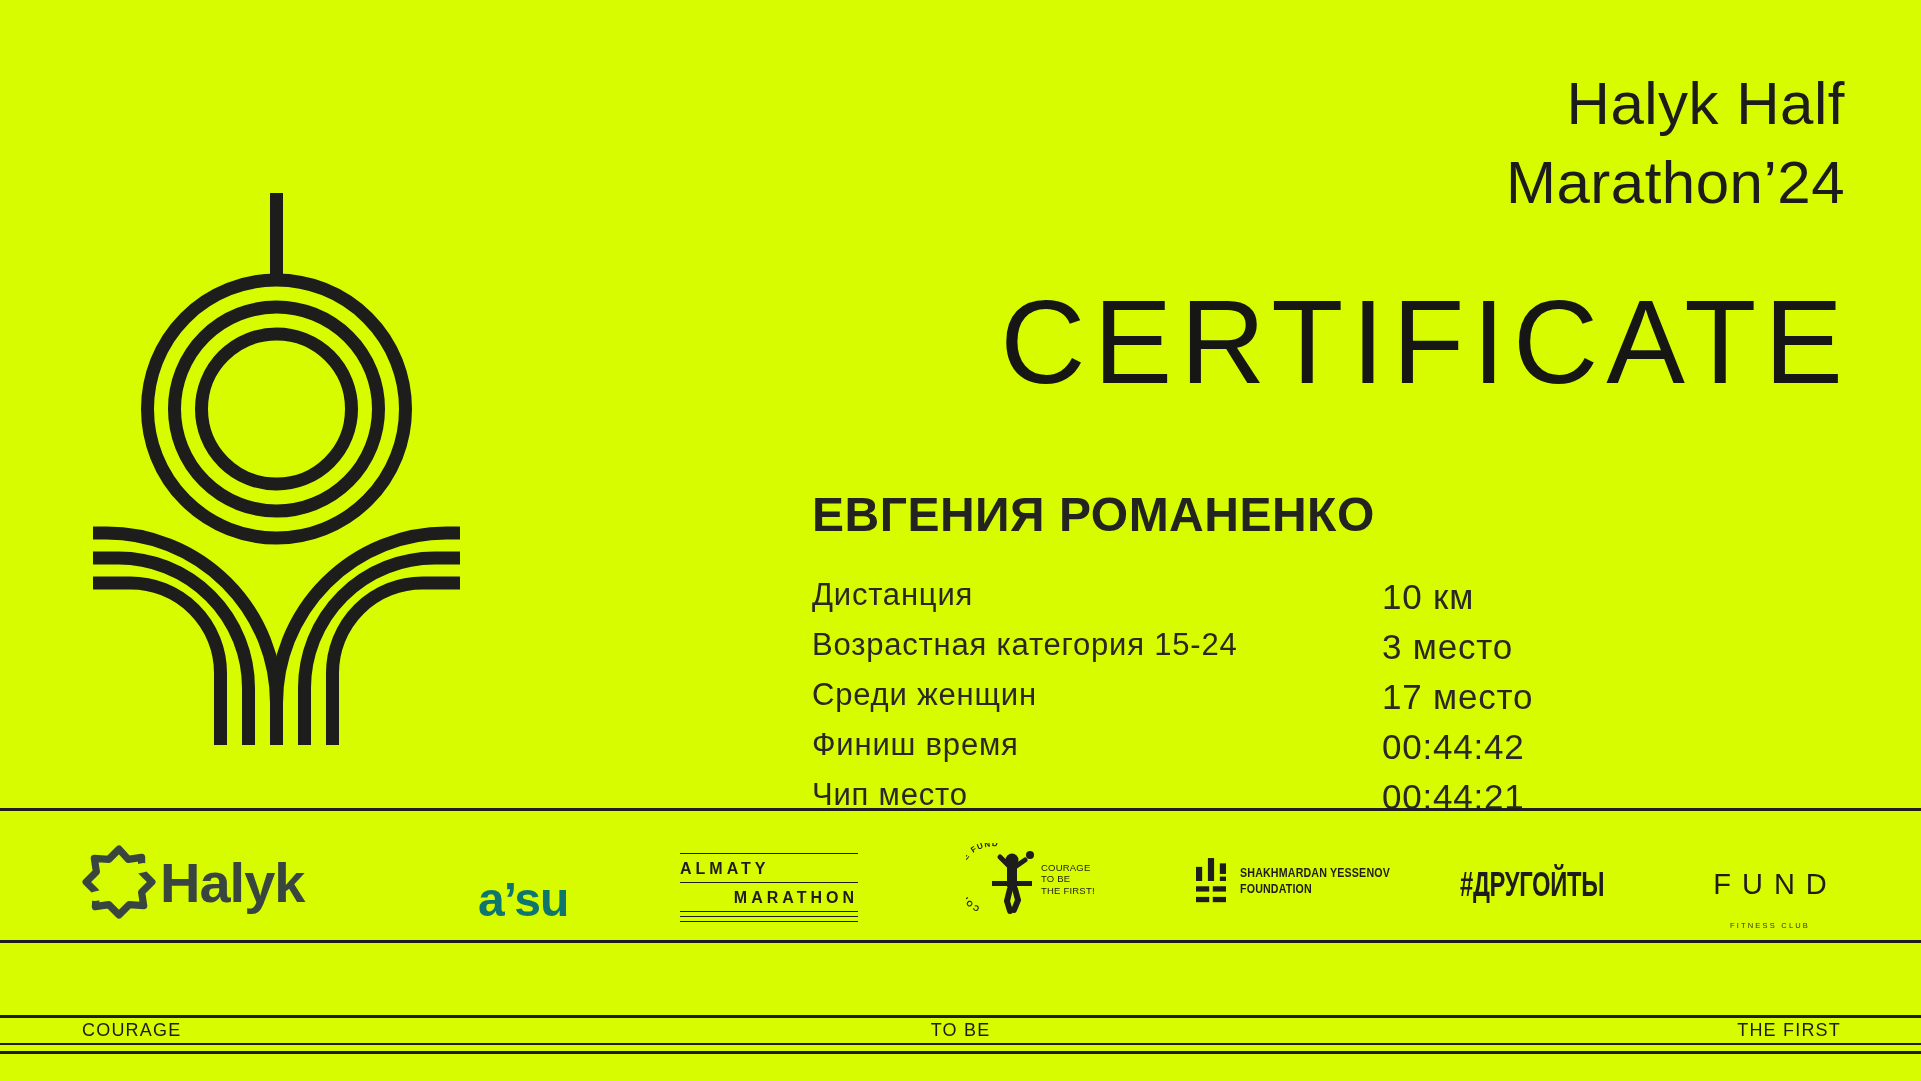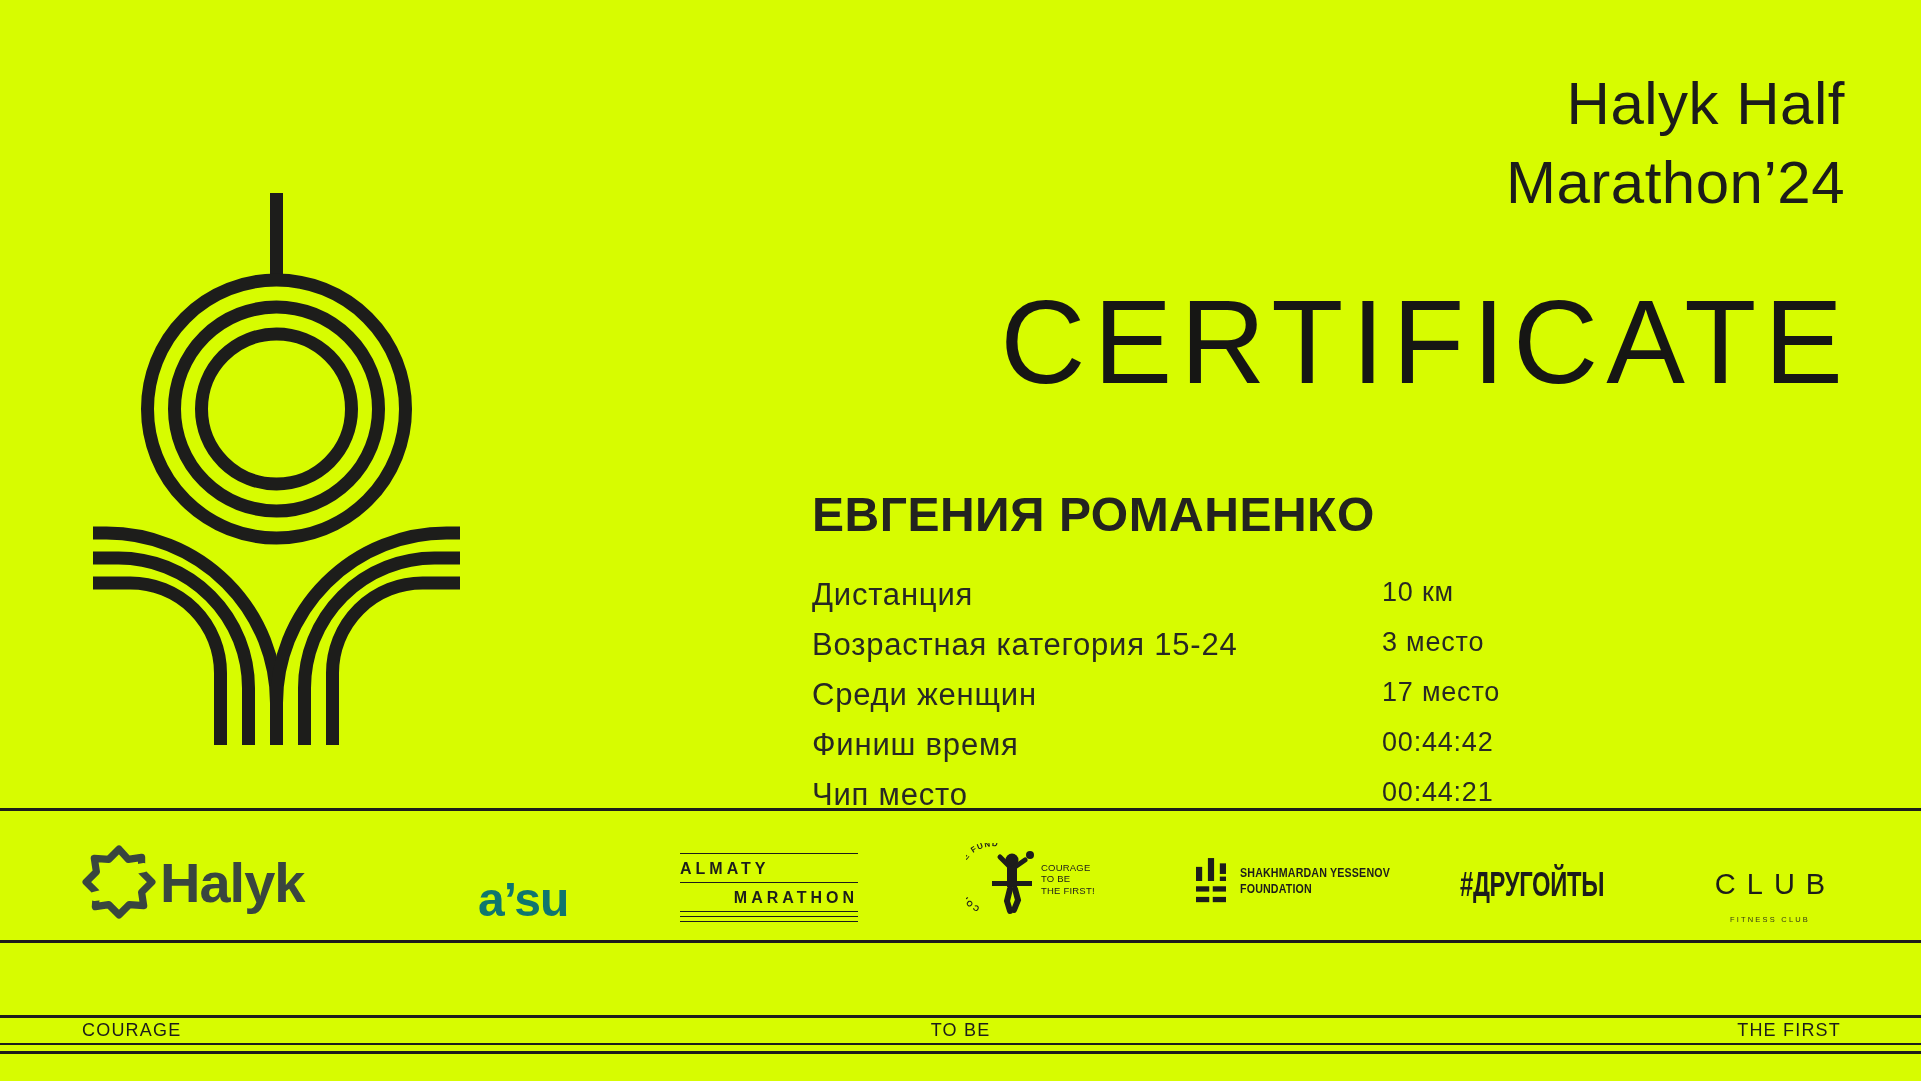--- a/index.html
+++ b/index.html
@@ -31,21 +31,21 @@
   
   .participant-name {
     left:812px; top:487px;
     font-size:48px; font-weight:700; letter-spacing:0.5px; color:#23231F;
   }
 
   
   .results { left:812px; top:577px; width:820px; }
   .result-row { display:flex; height:50px; align-items:flex-start; }
   .result-label { flex:0 0 570px; font-size:31px; letter-spacing:0.8px; color:#282824; }
-  .result-value { font-size:27px; letter-spacing:0.8px; color:#282824; }
+  .result-value { font-size:35px; letter-spacing:0.8px; color:#282824; }
 
   
   .line { left:0; width:1921px; background:#1D1D1B; }
   .line-strip-top   { top:808px;  height:3px; }
   .line-strip-bot   { top:940px;  height:3px; }
   .line-footer-1    { top:1015px; height:3px; }
   .line-footer-2    { top:1043px; height:2px; }
   .line-footer-3    { top:1051px; height:3px; }
 
   
@@ -70,21 +70,21 @@
   }
 
   .drugoyty {
     left:1460px; top:864px;
     font-size:35px; font-weight:700; letter-spacing:-0.5px;
     transform:scale(0.68,1); transform-origin:left center; white-space:nowrap; color:#1D1D1B;
   }
 
   .krida { left:1700px; top:868px; width:140px; text-align:center; color:#1D1D1B; }
   .krida-word { font-size:29px; font-weight:400; letter-spacing:11px; text-indent:11px; white-space:nowrap; }
-  .krida-sub { font-size:7.5px; letter-spacing:2.2px; margin-top:14px; opacity:0.9; }
+  .krida-sub { font-size:7.5px; letter-spacing:2.2px; margin-top:20px; opacity:0.9; }
 
   
   .footer-text { top:1020px; font-size:18px; font-weight:500; letter-spacing:1.2px; color:#1D1D1B; }
   .footer-left { left:82px; }
   .footer-center { left:50%; transform:translateX(-50%); }
   .footer-right { right:80px; }
 </style>
 </head>
 <body>
 
@@ -200,19 +200,19 @@
   </svg>
   <div class="yessenov-text">
     <div>SHAKHMARDAN YESSENOV</div>
     <div>FOUNDATION</div>
   </div>
 </div>
 
 <div class="abs drugoyty">#ДРУГОЙТЫ</div>
 
 <div class="abs krida">
-  <div class="krida-word">CLUB</div>
+  <div class="krida-word">FUND</div>
   <div class="krida-sub">FITNESS CLUB</div>
 </div>
 
 <div class="abs footer-text footer-left">COURAGE</div>
 <div class="abs footer-text footer-center">TO BE</div>
 <div class="abs footer-text footer-right">THE FIRST</div>
 
 </body></html>

